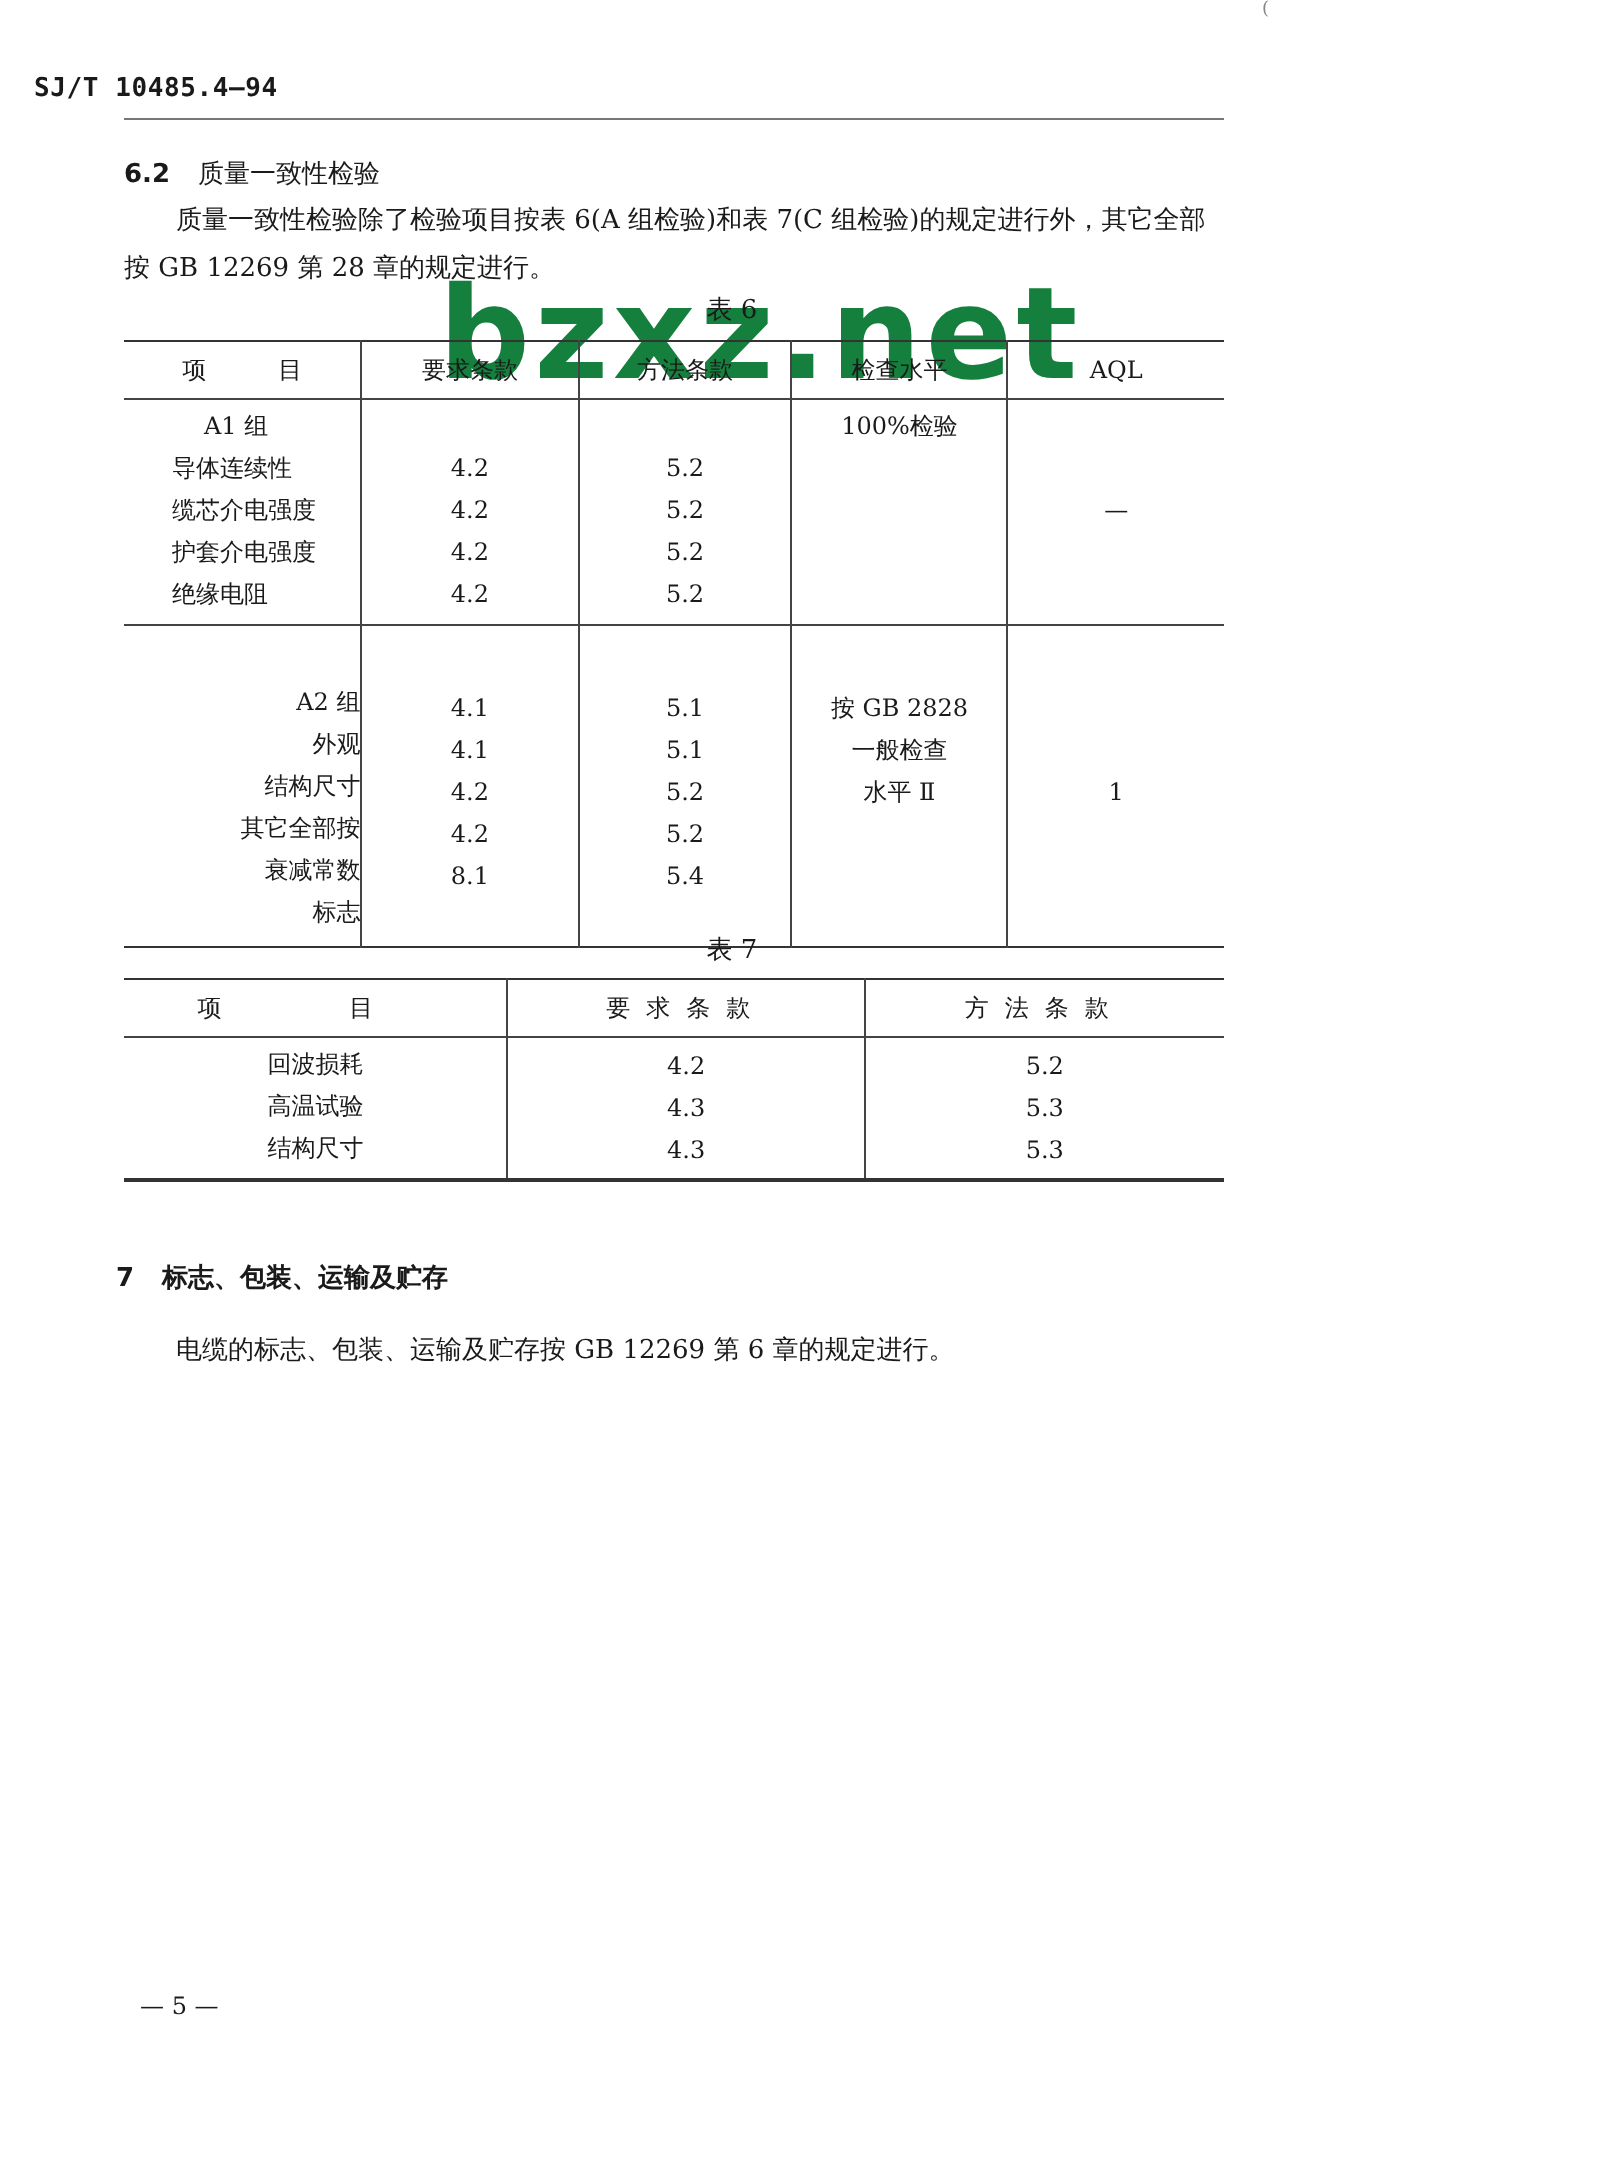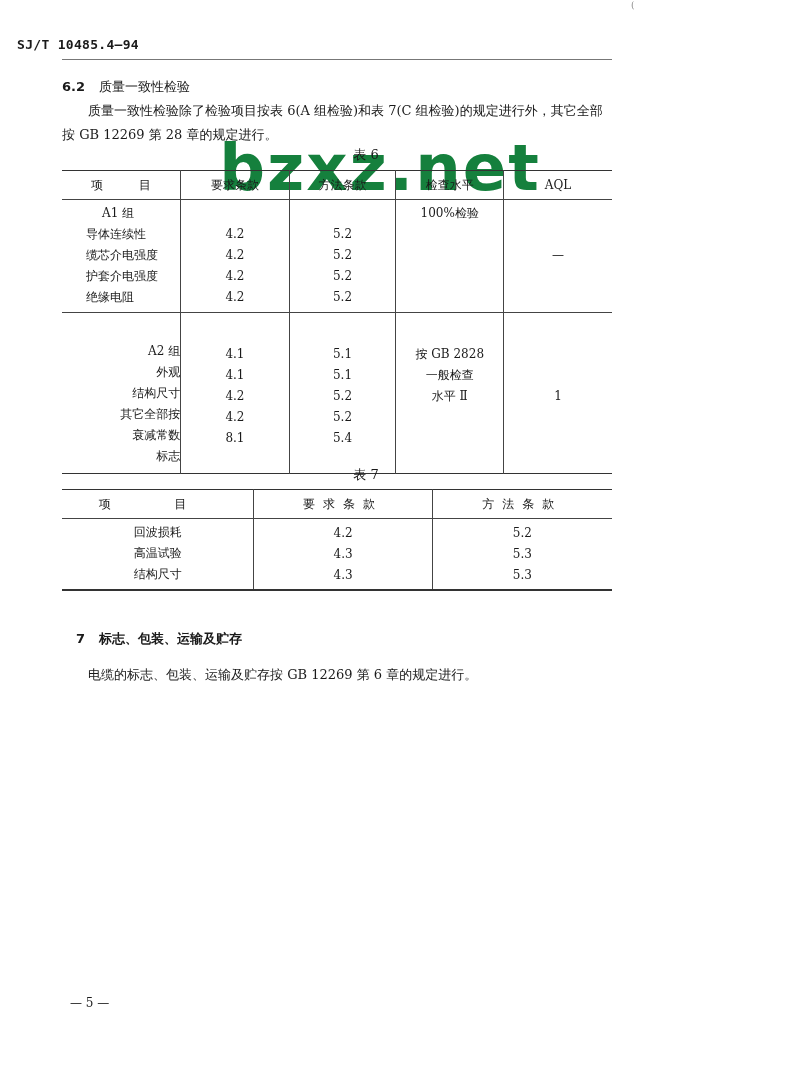--- a/index.html
+++ b/index.html
@@ -27,21 +27,21 @@
   .grp td { border-bottom:1px solid #444; }
   .c1 { width:118px; } .c2 { width:108px; } .c3 { width:106px; } .c4 { width:107px; } .c5 { width:108px; }
   .center { text-align:center; }
   table.t7 { left:62px; top:489px; width:550px; border-top:1.5px solid #333; border-bottom:2px solid #333; }
   table.t7 th { font-weight:normal; height:26px; border-bottom:1px solid #444; letter-spacing:8px; }
   table.t7 th, table.t7 td { border-left:1px solid #444; border-right:1px solid #444; text-align:center; }
   table.t7 th:first-child, table.t7 td:first-child { border-left:none; }
   table.t7 th:last-child, table.t7 td:last-child { border-right:none; }
   table.t7 td { height:21px; padding:0; }
   table.t7 tr.first td { padding-top:3px;margin-top:45px; }
-  .sec7 { position:absolute; left:76px; top:630px; font-size:13px; font-weight:bold; font-family:"DejaVu Sans","Liberation Sans",sans-serif; }
+  .sec7 { position:absolute; left:58px; top:630px; font-size:13px; font-weight:bold; font-family:"DejaVu Sans","Liberation Sans",sans-serif; }
   .sec7 .num { margin-right:14px; }
   .para7 { position:absolute; left:88px; top:666px; font-size:13px; }
   .pageno { position:absolute; left:70px; top:996px; font-size:12px; }
   .corner-mark { position:absolute; left:631px; top:0px; font-size:9px; color:#888; }
 </style>
 </head>
 <body>
 
 <div class="corner-mark">(</div>
 

